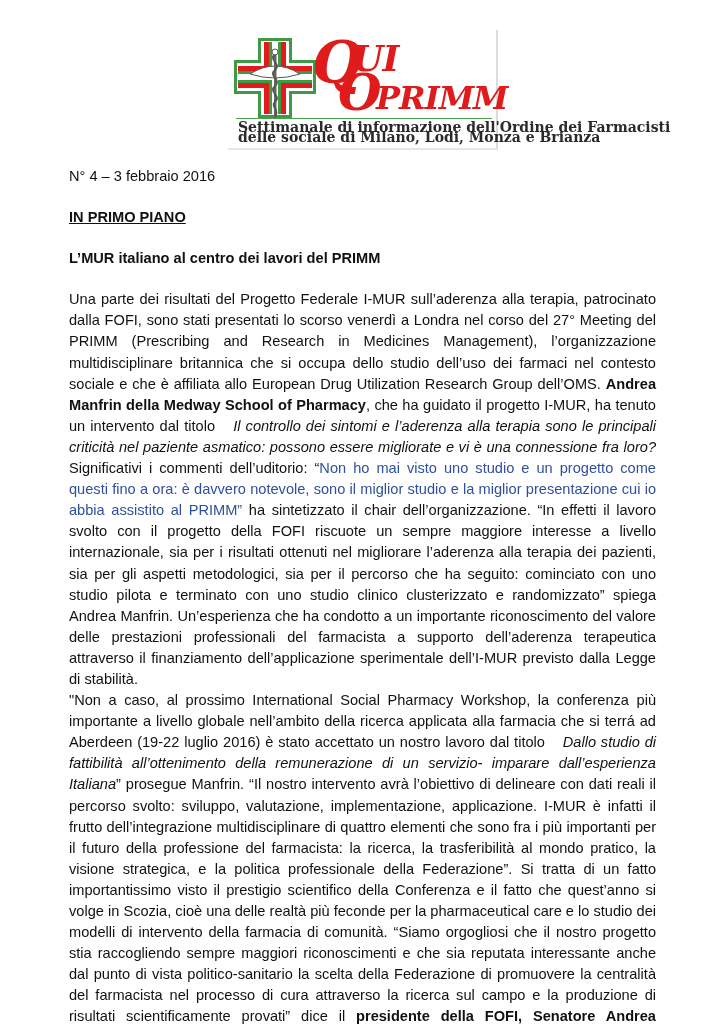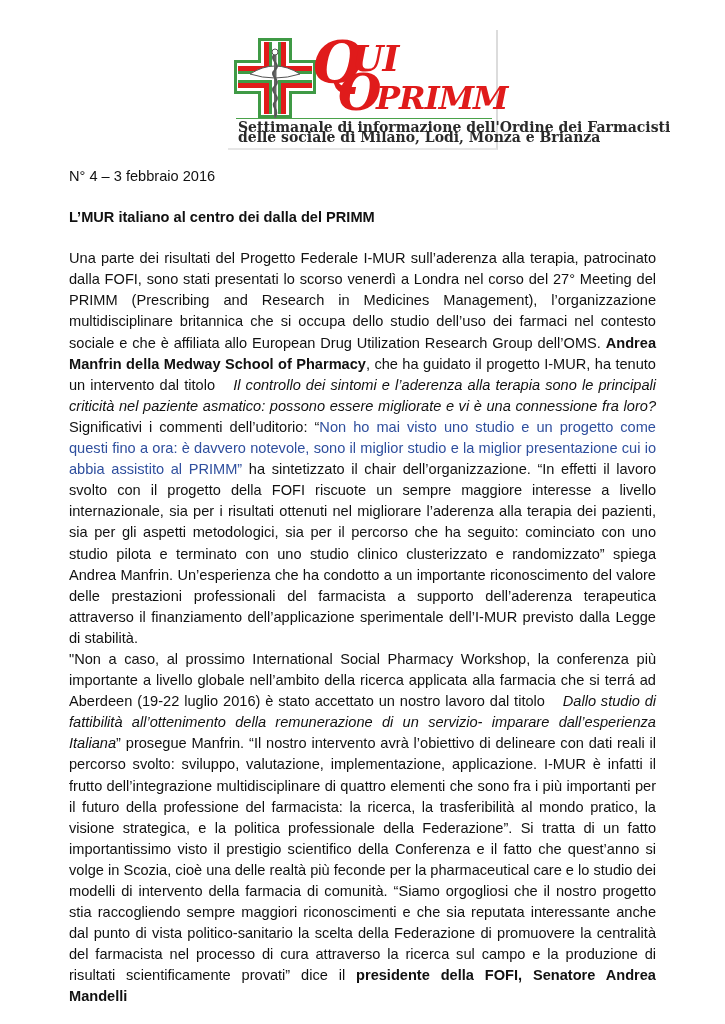--- a/index.html
+++ b/index.html
@@ -122,18 +122,19 @@
   <span class="logo-word logo-rdine">PRIMM</span>
   <div class="logo-rule"></div>
   <div class="logo-tagline">
     <div>Settimanale di informazione dell'Ordine dei Farmacisti</div>
     <div>delle sociale di Milano, Lodi, Monza e Brianza</div>
   </div>
 </div>
 
 <div class="doc">
   <p class="meta">N° 4 – 3 febbraio 2016</p>
-  <p class="headline">L’MUR italiano al centro dei dalla del PRIMM</p>
+  <p class="section">IN PRIMO PIANO</p>
+  <p class="headline">L’MUR italiano al centro dei lavori del PRIMM</p>
 
   <p class="para"><span>Una parte dei risultati del Progetto Federale I-MUR sull’aderenza alla terapia, patrocinato dalla FOFI, sono stati presentati lo scorso venerdì a Londra nel corso del 27° Meeting del PRIMM (Prescribing and Research in Medicines Management), l’organizzazione multidisciplinare britannica che si occupa dello studio dell’uso dei farmaci nel contesto sociale e che è affiliata allo European Drug Utilization Research Group dell’OMS. </span><b>Andrea Manfrin della Medway School of Pharmacy</b><span>, che ha guidato il progetto I-MUR, ha tenuto un intervento dal titolo </span><i>Il controllo dei sintomi e l’aderenza alla terapia sono le principali criticità nel paziente asmatico: possono essere migliorate e vi è una connessione fra loro?</i><span> Significativi i commenti dell’uditorio: “</span><span class="quote">Non ho mai visto uno studio e un progetto come questi fino a ora: è davvero notevole, sono il miglior studio e la miglior presentazione cui io abbia assistito al PRIMM”</span><span> ha sintetizzato il chair dell’organizzazione. “In effetti il lavoro svolto con il progetto della FOFI riscuote un sempre maggiore interesse a livello internazionale, sia per i risultati ottenuti nel migliorare l’aderenza alla terapia dei pazienti, sia per gli aspetti metodologici, sia per il percorso che ha seguito: cominciato con uno studio pilota e terminato con uno studio clinico clusterizzato e randomizzato” spiega Andrea Manfrin. Un’esperienza che ha condotto a un importante riconoscimento del valore delle prestazioni professionali del farmacista a supporto dell’aderenza terapeutica attraverso il finanziamento dell’applicazione sperimentale dell’I-MUR previsto dalla Legge di stabilità.</span></p>
 
   <p class="para"><span>"Non a caso, al prossimo International Social Pharmacy Workshop, la conferenza più importante a livello globale nell’ambito della ricerca applicata alla farmacia che si terrá ad Aberdeen (19-22 luglio 2016) è stato accettato un nostro lavoro dal titolo </span><i>Dallo studio di fattibilità all’ottenimento della remunerazione di un servizio- imparare dall’esperienza Italiana</i><span>” prosegue Manfrin. “Il nostro intervento avrà l’obiettivo di delineare con dati reali il percorso svolto: sviluppo, valutazione, implementazione, applicazione. I-MUR è infatti il frutto dell’integrazione multidisciplinare di quattro elementi che sono fra i più importanti per il futuro della professione del farmacista: la ricerca, la trasferibilità al mondo pratico, la visione strategica, e la politica professionale della Federazione”. Si tratta di un fatto importantissimo visto il prestigio scientifico della Conferenza e il fatto che quest’anno si volge in Scozia, cioè una delle realtà più feconde per la pharmaceutical care e lo studio dei modelli di intervento della farmacia di comunità. “Siamo orgogliosi che il nostro progetto stia raccogliendo sempre maggiori riconoscimenti e che sia reputata interessante anche dal punto di vista politico-sanitario la scelta della Federazione di promuovere la centralità del farmacista nel processo di cura attraverso la ricerca sul campo e la produzione di risultati scientificamente provati” dice il </span><b>presidente della FOFI, Senatore Andrea Mandelli</b></p>
 </div>
 
 </body></html>

